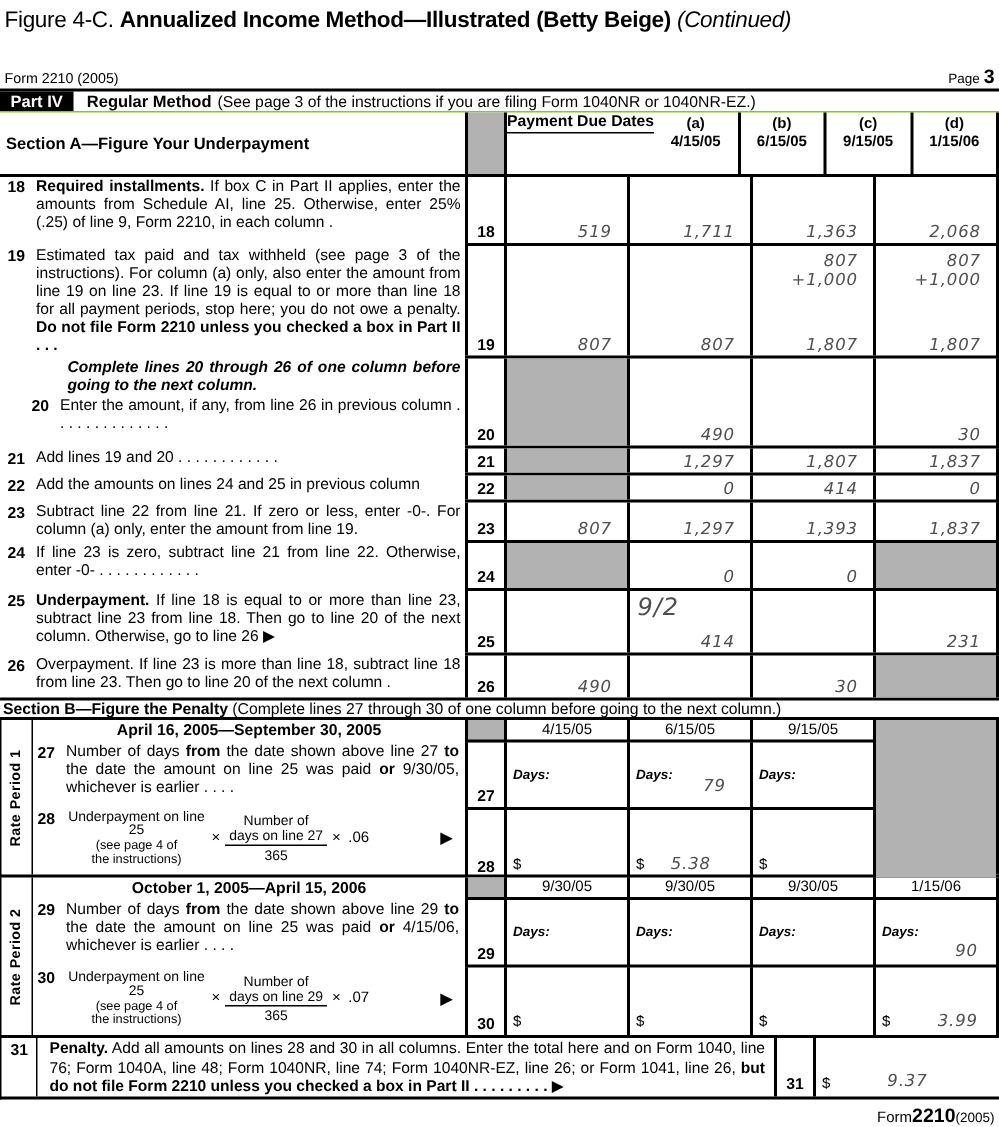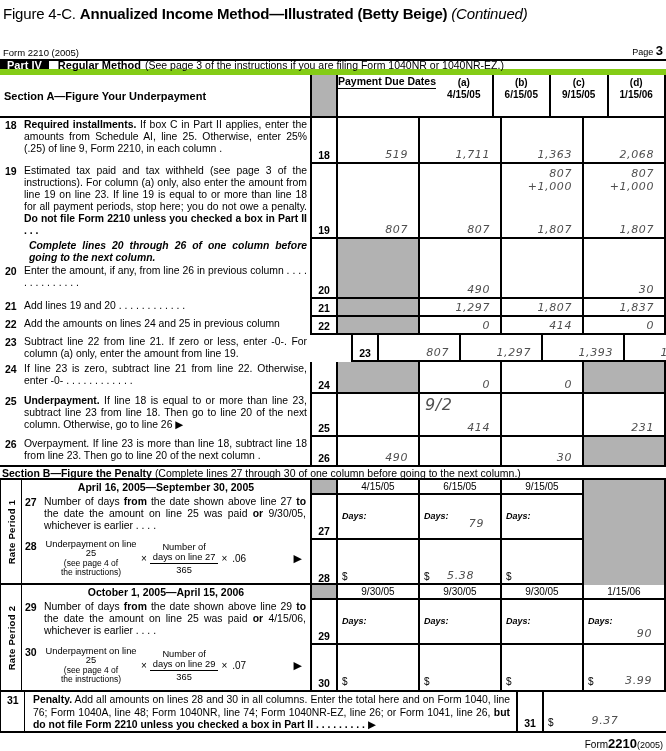--- a/index.html
+++ b/index.html
@@ -15,21 +15,21 @@
   .fig-title { padding:5px 0 0 3px; font-size:15px; white-space:nowrap; letter-spacing:-0.2px; }
   .fig-title .cont { font-style:italic; font-weight:normal; }
 
   
   .formline { display:flex; justify-content:space-between; align-items:flex-end;
               margin-top:21px; padding:0 3px 1px 3px; font-size:9.5px; }
   .pagebit { font-size:9px; }
   .pagenum { font-size:13px; font-weight:bold; }
 
   
-  .partbar { border-top:2px solid #000; border-bottom:6px solid #84cc16; height:16px;
+  .partbar { border-top:2px solid #000; border-bottom:1px solid #84cc16; height:16px;
              display:flex; align-items:center; font-size:11px; }
   .badge { background:#000; color:#fff; font-weight:bold; padding:0 7px; height:100%;
            display:flex; align-items:center; margin-right:9px; font-size:11px; flex:none; }
   .pt-title { font-weight:bold; margin-right:4px; white-space:nowrap; }
   .pt-note { white-space:nowrap; font-size:10.5px; }
 
   
   .sa-header { display:flex; height:43px; border-bottom:2px solid #000; }
   .sa-title { width:310px; flex:none; display:flex; align-items:center; padding-left:4px;
               font-weight:bold; font-size:11px; }
@@ -38,41 +38,41 @@
          display:flex; flex-direction:row; }
   .pdd-label { text-align:center; font-weight:bold; font-size:10.5px;
                border-bottom:1px solid #000; height:14px; line-height:13px; }
   .pdd-cols { display:flex; flex:1; }
   .pdd-col { flex:1; text-align:center; font-size:10px; font-weight:bold; padding-top:2px; line-height:12px; }
   .pdd-col + .pdd-col { border-left:2px solid #000; }
 
   
   .row { display:flex; }
   .desc { width:310px; flex:none; display:flex; align-items:flex-start; }
-  .desc.col { flex-direction:column; align-items:stretch; }
+  .desc.col { flex-direction:column; align-items:stretch;padding-left:16px; }
   .descrow { display:flex; }
   .lnum { width:24px; flex:none; font-weight:bold; font-size:10.5px; padding:1px 0 0 5px; }
   .dtext { flex:1; font-size:10.4px; line-height:12px; text-align:justify; padding:1px 3px 0 0; }
   .note-line { font-weight:bold; font-style:italic; font-size:10.4px; line-height:12px;
                padding:1px 3px 0 29px; text-align:justify; }
   .vals { width:356px; flex:none; display:flex; border-right:2px solid #000; border-bottom:2px solid #000; }
   .vals.nobot { border-bottom:none; }
   .numcol { width:26px; flex:none; border-left:2px solid #000; display:flex; align-items:flex-end;
             justify-content:center; font-weight:bold; font-size:10.5px; padding-bottom:1px; }
   .vc { width:82px; flex:none; border-left:2px solid #000; position:relative;
         display:flex; align-items:flex-end; justify-content:flex-end; padding:1px 10px 1px 2px; }
   .gray { background:#b2b2b2; }
   .hw { font-family:"DejaVu Sans",sans-serif; font-style:italic; color:#4f4f4f;
         font-size:11px; letter-spacing:0.6px; }
   .stack { flex-direction:column; align-items:flex-end; justify-content:space-between; padding-top:3px; }
   .pre-block { text-align:right; line-height:13px; }
   .bnote { position:absolute; top:1px; left:5px; font-size:16px; }
 
   .h46{height:46px;} .h75{height:75px;} .h60{height:60px;} .h18{height:18px;}
-  .h27{height:27px;gap:41px;} .h32{height:32px;} .h43{height:43px;} .h28{height:28px;}
+  .h27{height:27px;} .h32{height:32px;} .h43{height:43px;} .h28{height:28px;}
 
   
   .sb-bar { border-top:2px solid #000; border-bottom:2px solid #000; height:15px;
             font-size:10.5px; line-height:12px; padding-left:2px; white-space:nowrap; }
   .rp { display:flex; border-left:1px solid #000; height:105px; }
   .rp.rp1 { border-bottom:2px solid #000; }
   .rp-side { width:21px; flex:none; border-right:1px solid #000; position:relative; }
   .rp-vert { position:absolute; left:50%; top:50%;
              transform:translate(-50%,-50%) rotate(-90deg);
              font-size:9.5px; font-weight:bold; white-space:nowrap; letter-spacing:0.3px; }

